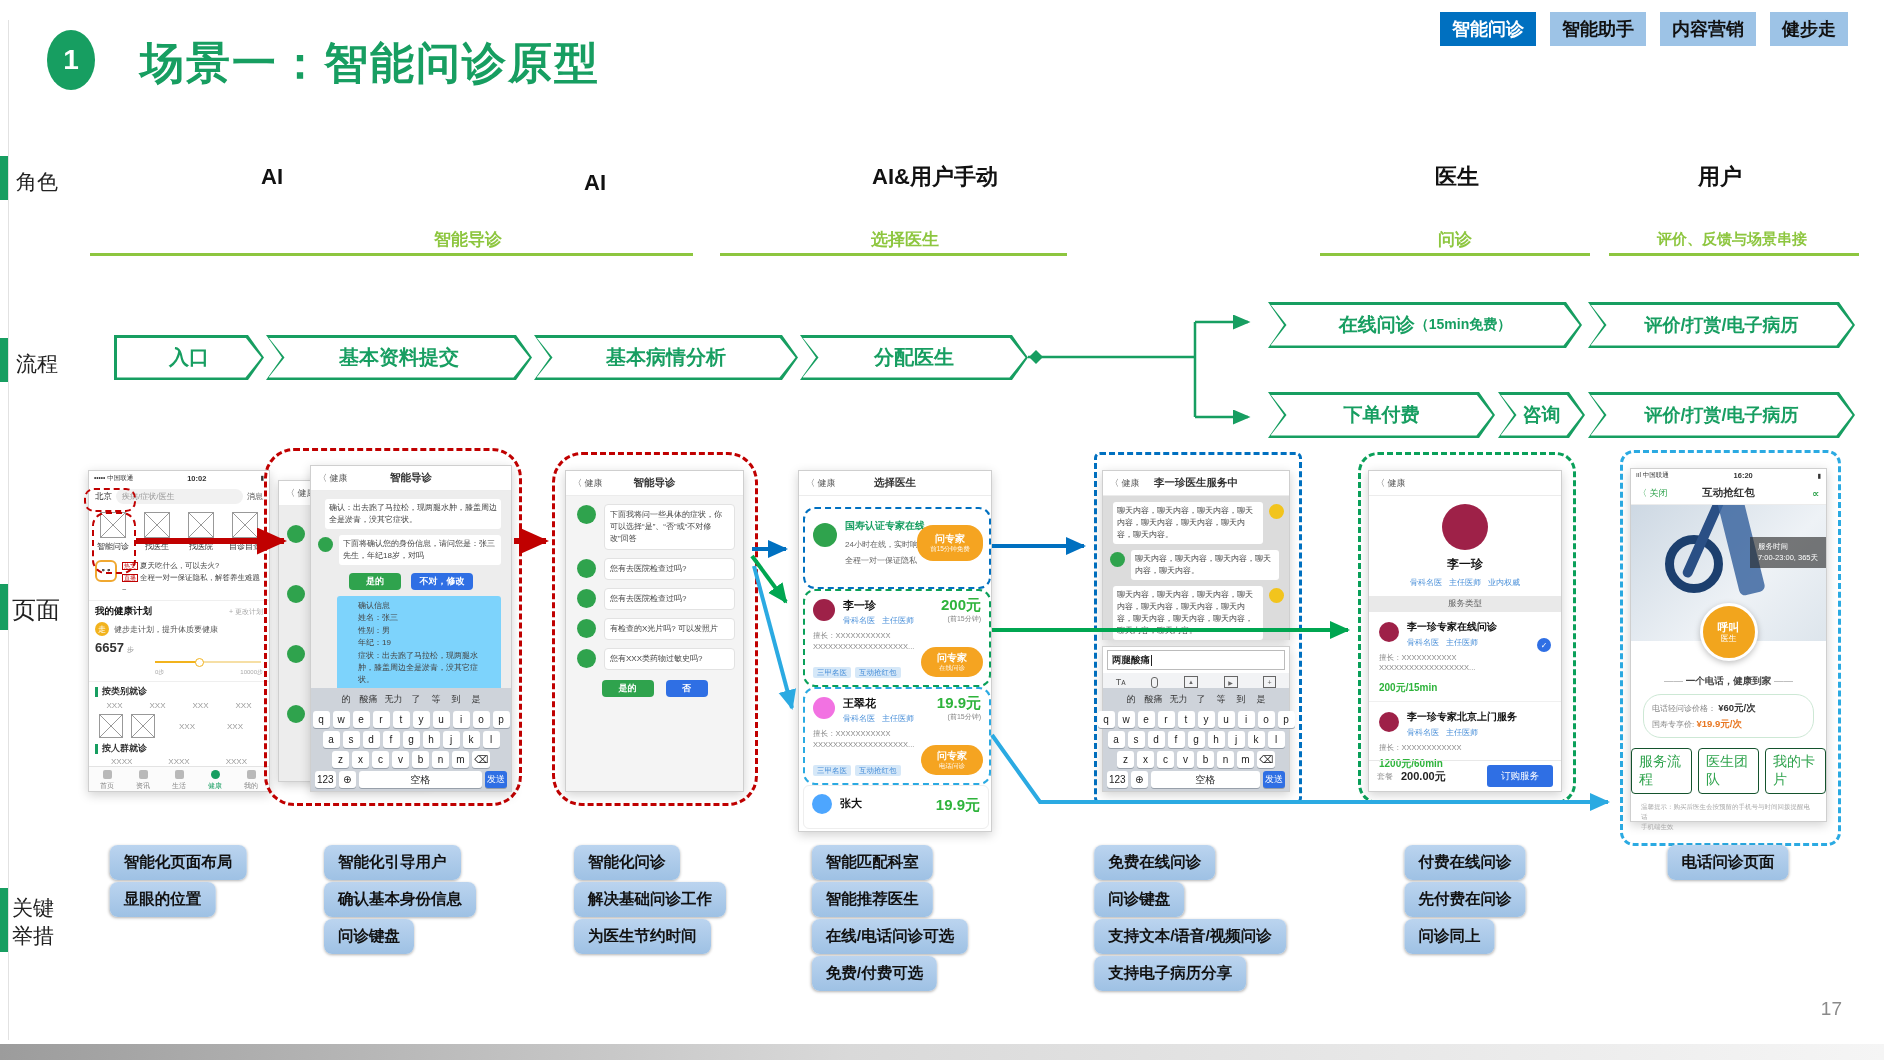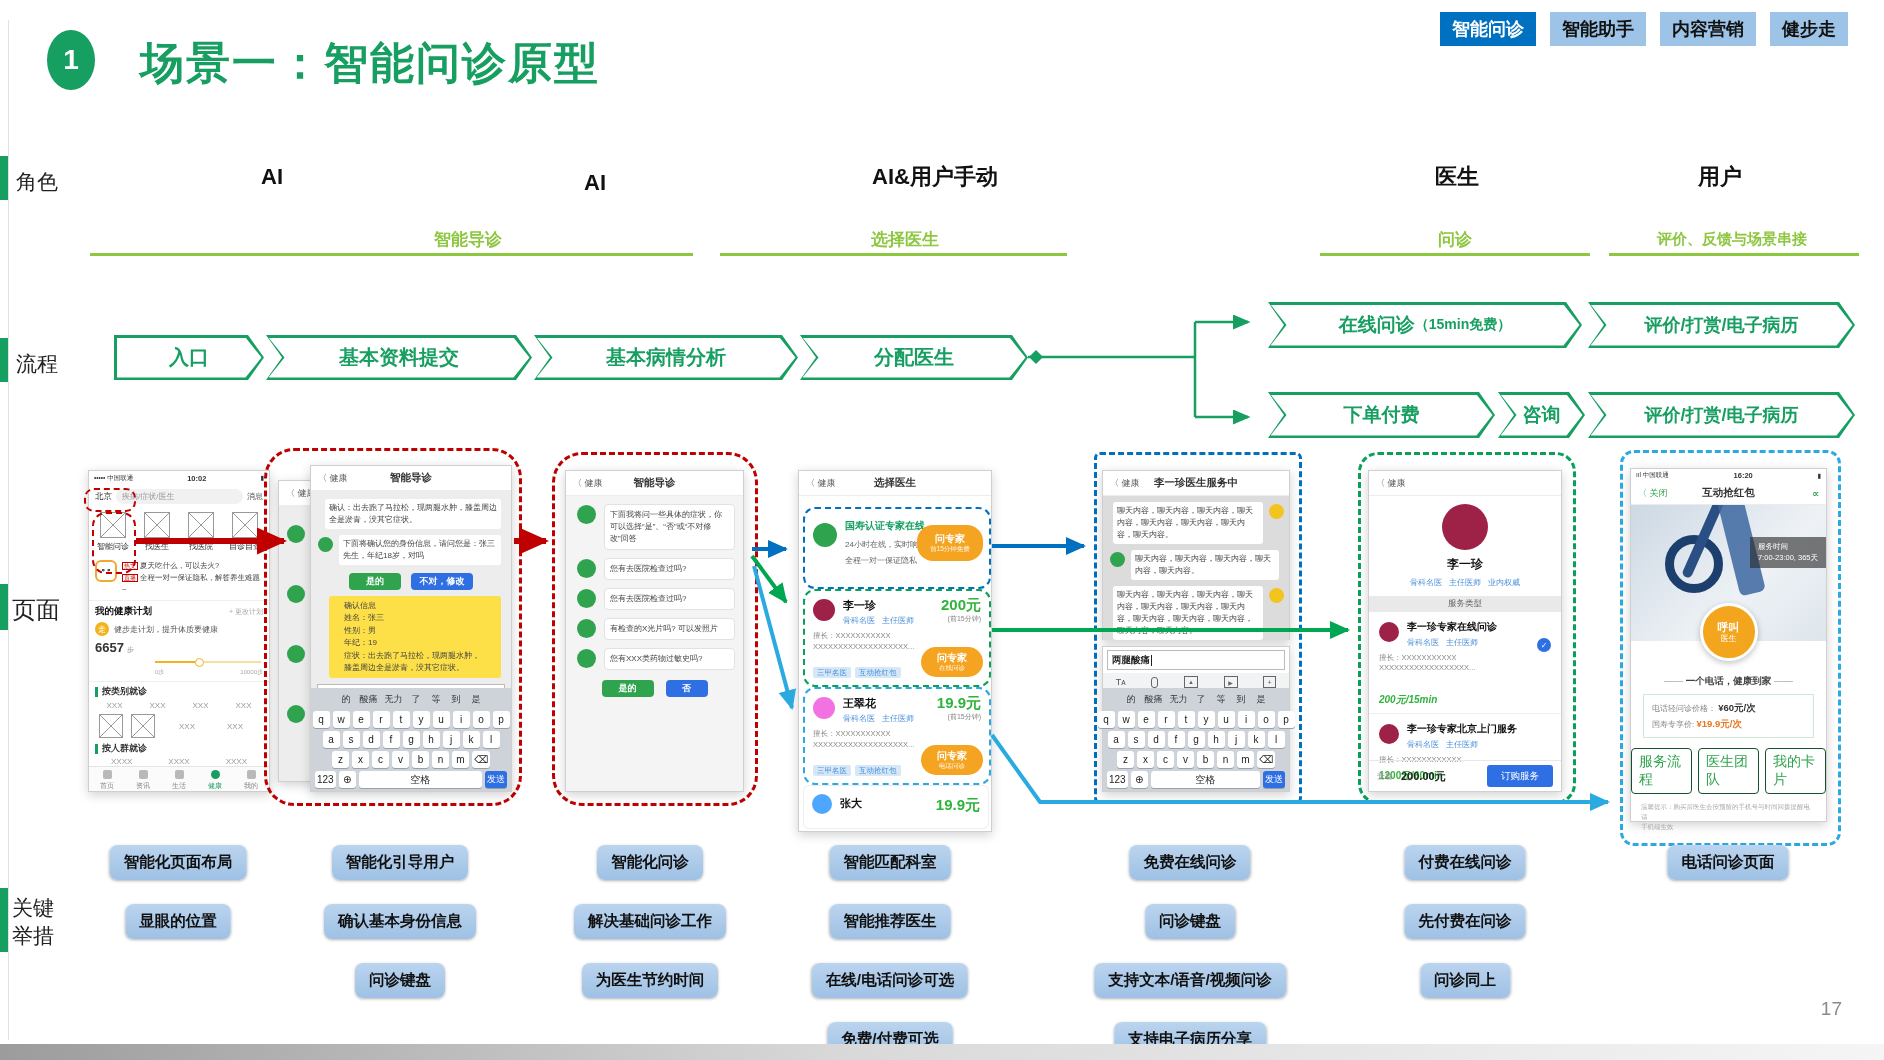--- a/index.html
+++ b/index.html
@@ -67,21 +67,21 @@
   .cav{position:absolute;left:8px;border-radius:50%;}
   .obtn{position:absolute;background:#F5A421;border-radius:16px;color:#fff;display:flex;flex-direction:column;
         align-items:center;justify-content:center;line-height:1.2;}
   .obtn .a{font-size:10px;font-weight:bold;}
   .obtn .b{font-size:6.5px;opacity:.92;}
   .cred{color:#4A90D9;font-size:8px;display:flex;gap:7px;}
   .tagl span{background:#D6E8F8;color:#4A90D9;font-size:7.5px;padding:1px 4px;border-radius:2px;margin-right:4px;}
   .skill{color:#8a8a8a;font-size:7.5px;line-height:1.35;}
   .price{color:#2EB33B;font-weight:bold;}
   
-  .mcol{position:absolute;display:flex;flex-direction:column;gap:24px;align-items:center;transform:translateX(-50%);}
+  .mcol{position:absolute;display:flex;flex-direction:column;gap:2px;align-items:flex-start;transform:translateX(-50%);}
   .mcol span{background:linear-gradient(#BBD4EF,#9EC1E4);border-radius:8px;padding:7px 14px;font-size:15.5px;
              font-weight:bold;color:#111;box-shadow:0 1px 3px rgba(0,0,0,.3);white-space:nowrap;}
   
   .p1nav{display:flex;}
   .p1nav span{flex:1;text-align:center;font-size:8px;color:#333;display:flex;flex-direction:column;align-items:center;gap:3px;}
   .p1nav span::before{content:"";width:24px;height:24px;border:1px solid #999;background:
         linear-gradient(to top right,transparent calc(50% - .5px),#999 50%,transparent calc(50% + .5px)),
         linear-gradient(to bottom right,transparent calc(50% - .5px),#999 50%,transparent calc(50% + .5px));}
   .p1tab{display:flex;background:#fbfbfb;border-top:1px solid #e3e3e3;}
   .p1tab span{flex:1;text-align:center;font-size:7px;color:#888;display:flex;flex-direction:column;align-items:center;gap:2px;padding-top:3px;}
@@ -284,21 +284,21 @@
     <div class="phd">
         <span class="bk">〈 健康</span>
       <span>智能导诊</span>
       </div>
     <div class="bub" style="margin:8px 10px 6px 14px;">确认：出去跑了马拉松，现两腿水肿，膝盖周边全是淤青，没其它症状。</div>
     <div class="bub l">下面将确认您的身份信息，请问您是：张三先生，年纪18岁，对吗</div>
     <div style="display:flex;gap:10px;justify-content:center;margin:8px 0 6px;">
       <span class="gbtn ctr" style="width:52px;height:17px;">是的</span>
       <span class="bbtn ctr" style="width:62px;height:17px;">不对，修改</span>
     </div>
-    <div style="margin:0 10px 6px 18px;background:#fde047;border-radius:3px;padding:4px 15px;">
+    <div style="margin:0 10px 6px 26px;background:#7dd3fc;border-radius:3px;padding:4px 21px;">
         <span style="display: block; font-size: 8px; color: rgb(68, 68, 68); line-height: 1.55;">确认信息</span>
         <span style="display: block; font-size: 8px; color: rgb(68, 68, 68); line-height: 1.55;">姓名：张三</span>
         <span style="display: block; font-size: 8px; color: rgb(68, 68, 68); line-height: 1.55;">性别：男</span>
         <span style="display: block; font-size: 8px; color: rgb(68, 68, 68); line-height: 1.55;">年纪：19</span>
         <span style="display: block; font-size: 8px; color: rgb(68, 68, 68); line-height: 1.55;">症状：出去跑了马拉松，现两腿水肿，膝盖周边全是淤青，没其它症状。</span>
       </div>
     <div class="inp" style="margin:0 6px;">两腿酸痛</div>
     <div class="kb abs" style="left:0;right:0;bottom:0;">
       <div class="krow ksugg">
           <span>的</span>
@@ -521,21 +521,21 @@
     <div style="position:relative;padding:8px 10px 6px 10px;border-bottom:1px solid #f0f0f0;">
       <span class="abs" style="left:10px;top:10px;width:20px;height:20px;border-radius:50%;background:#9E2148;"></span>
       <div style="margin-left:28px;font-size:10px;font-weight:bold;">李一珍专家在线问诊</div>
       <div class="cred" style="margin-left:28px;margin-top:3px;">
           <span>骨科名医</span>
           <span>主任医师</span>
         </div>
       <span class="abs ctr" style="right:10px;top:26px;width:14px;height:14px;border-radius:50%;background:#2F6FE4;color:#fff;font-size:8px;">✓</span>
       <div class="skill" style="margin-top:5px;">擅长：XXXXXXXXXXX</div>
       <div class="skill">XXXXXXXXXXXXXXXXXX...</div>
-      <div class="price" style="font-size:10px;margin-top:20px;font-style:italic;">200元/15min</div>
+      <div class="price" style="font-size:10px;margin-top:8px;">200元/15min</div>
     </div>
     <div style="position:relative;padding:8px 10px 6px 10px;">
       <span class="abs" style="left:10px;top:10px;width:20px;height:20px;border-radius:50%;background:#9E2148;"></span>
       <div style="margin-left:28px;font-size:10px;font-weight:bold;">李一珍专家北京上门服务</div>
       <div class="cred" style="margin-left:28px;margin-top:3px;">
           <span>骨科名医</span>
           <span>主任医师</span>
         </div>
       <div class="skill" style="margin-top:5px;">擅长：XXXXXXXXXXXX</div>
       <div class="price" style="font-size:10px;margin-top:4px;">1200元/60min</div>
@@ -568,21 +568,21 @@
         <div>7:00-23:00, 365天</div>
       </div>
     </div>
     <div class="abs ctr" style="left:50%;top:134px;transform:translateX(-50%);width:52px;height:52px;border-radius:50%;background:#F2A51D;border:3px solid #fff;flex-direction:column;color:#fff;line-height:1.15;box-shadow:0 2px 6px rgba(0,0,0,.25);">
       <span style="font-size:11px;font-weight:bold;">呼叫</span>
       <span style="font-size:8px;">医生</span>
     </div>
     <div style="text-align:center;margin-top:34px;font-size:9.5px;font-weight:bold;color:#444;">
       <span style="color:#bbb;">——</span> <span>一个电话，健康到家</span> <span style="color:#bbb;">——</span>
     </div>
-    <div style="margin:6px 12px 0;border:1px solid #CDE8D5;border-radius:0;padding:5px 8px;font-size:8px;color:#888;line-height:1.7;">
+    <div style="margin:6px 12px 0;border:1px solid #CDE8D5;border-radius:18px;padding:5px 8px;font-size:8px;color:#888;line-height:1.7;">
       <div><span>电话轻问诊价格：</span>
            <span style="color:#333;font-weight:bold;font-size:9.5px;">¥60元/次</span></div>
       <div><span>国寿专享价:</span>
            <span style="color:#E87722;font-weight:bold;font-size:9.5px;">¥19.9元/次</span></div>
     </div>
     <div class="p7a" style="margin-top:10px;">
         <span>服务流程</span>
         <span>医生团队</span>
         <span>我的卡片</span>
       </div>

